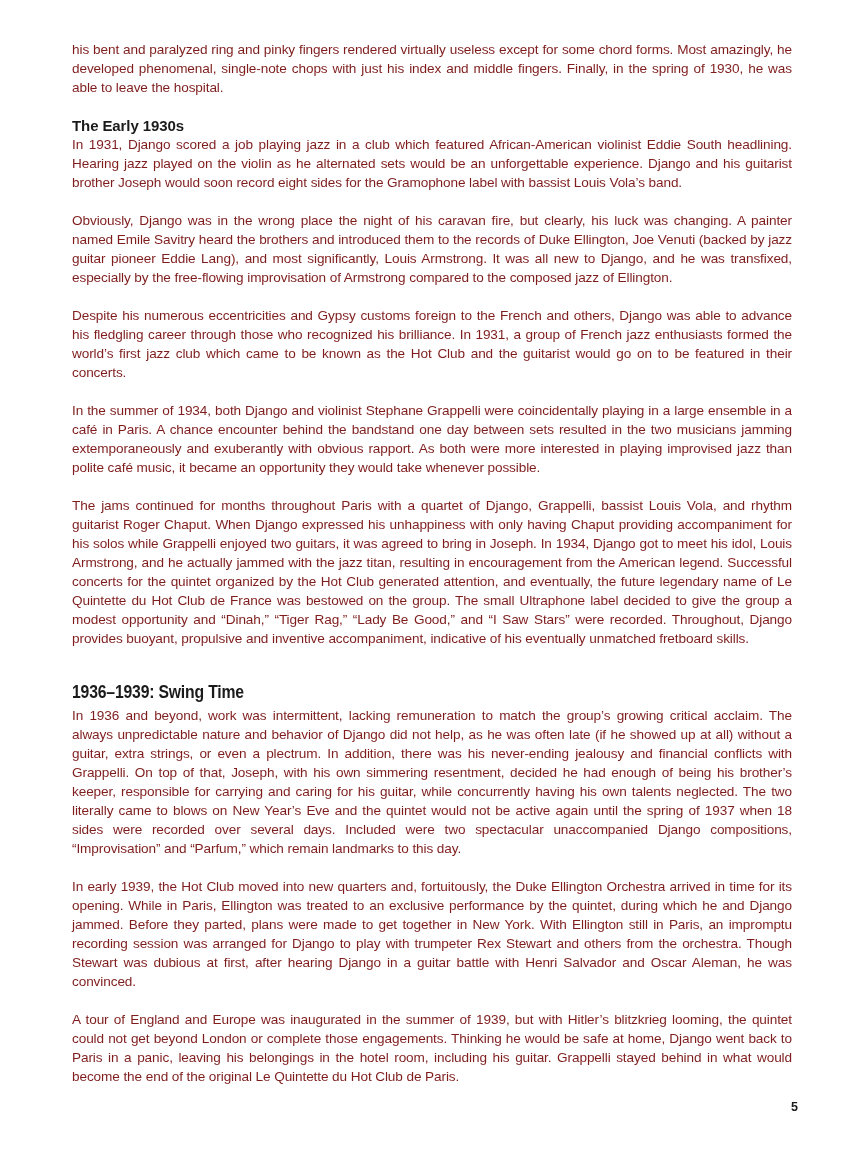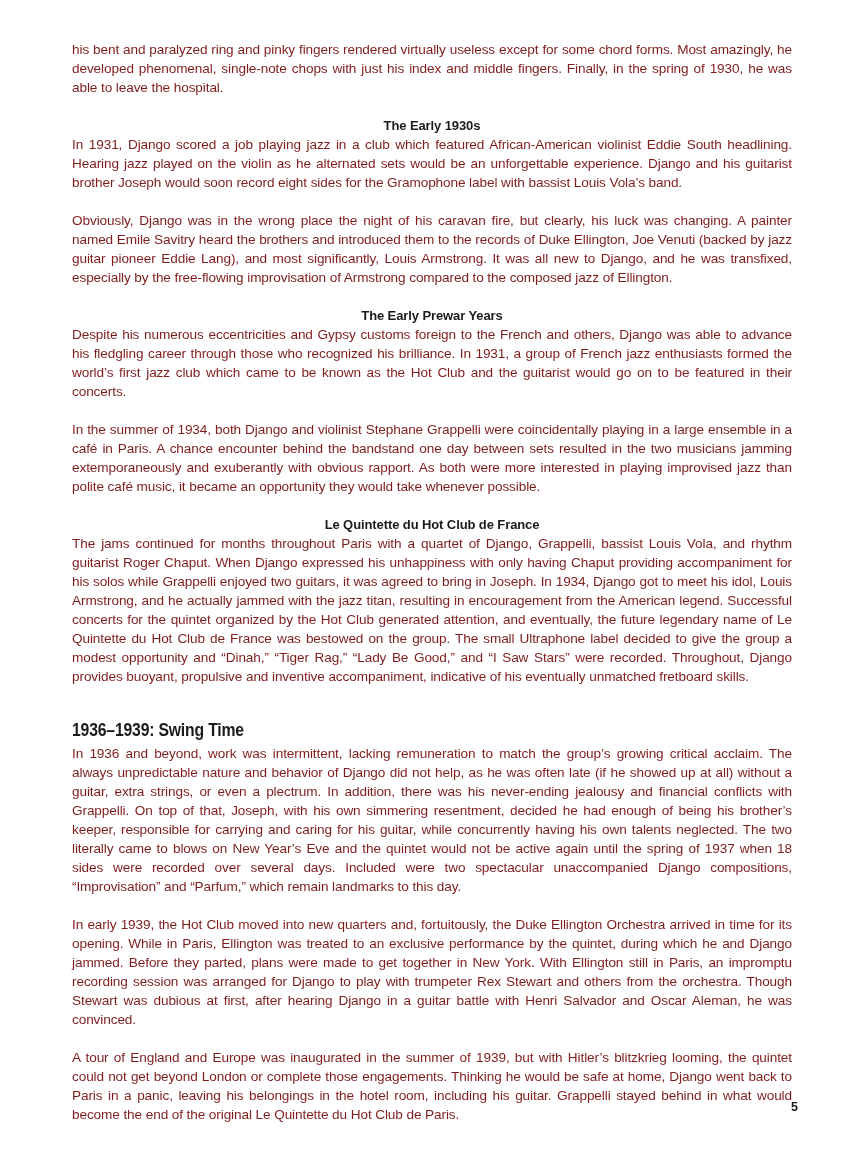--- a/index.html
+++ b/index.html
@@ -25,28 +25,28 @@
   }
   .body-text {
     font-size: 13.6px;
     line-height: 19px;
     letter-spacing: -0.1px;
     text-align: justify;
     color: #7f1d1d;
   }
   p.body-text { margin-bottom: 19px; }
   h2.sub-heading {
-    font-size: 13px;
+    font-size: 15px;
     line-height: 19px;
     font-weight: bold;
     color: #1c1b1b;
     letter-spacing: -0.1px;
     margin-top: 0;
     margin-bottom: 0;
-    text-align: center;
+    text-align: left;
   }
   h1.section-heading {
     font-size: 17.5px;
     line-height: 22px;
     font-weight: bold;
     color: #1c1b1b;
     letter-spacing: -0.2px;
     margin-top: 33px;
     margin-bottom: 3px;
     transform: scaleX(0.9);
@@ -68,26 +68,24 @@
 <div class="page">
   <div class="content">
 
     <p class="body-text">his bent and paralyzed ring and pinky fingers rendered virtually useless except for some chord forms. Most amazingly, he developed phenomenal, single-note chops with just his index and middle fingers. Finally, in the spring of 1930, he was able to leave the hospital.</p>
 
     <h2 class="sub-heading">The Early 1930s</h2>
     <p class="body-text">In 1931, Django scored a job playing jazz in a club which featured African-American violinist Eddie South headlining. Hearing jazz played on the violin as he alternated sets would be an unforgettable experience. Django and his guitarist brother Joseph would soon record eight sides for the Gramophone label with bassist Louis Vola’s band.</p>
 
     <p class="body-text">Obviously, Django was in the wrong place the night of his caravan fire, but clearly, his luck was changing. A painter named Emile Savitry heard the brothers and introduced them to the records of Duke Ellington, Joe Venuti (backed by jazz guitar pioneer Eddie Lang), and most significantly, Louis Armstrong. It was all new to Django, and he was transfixed, especially by the free-flowing improvisation of Armstrong compared to the composed jazz of Ellington.</p>
 
-    <h2 class="sub-heading">The Early Prewar Years</h2>
     <p class="body-text">Despite his numerous eccentricities and Gypsy customs foreign to the French and others, Django was able to advance his fledgling career through those who recognized his brilliance. In 1931, a group of French jazz enthusiasts formed the world’s first jazz club which came to be known as the Hot Club and the guitarist would go on to be featured in their concerts.</p>
 
     <p class="body-text">In the summer of 1934, both Django and violinist Stephane Grappelli were coincidentally playing in a large ensemble in a café in Paris. A chance encounter behind the bandstand one day between sets resulted in the two musicians jamming extemporaneously and exuberantly with obvious rapport. As both were more interested in playing improvised jazz than polite café music, it became an opportunity they would take whenever possible.</p>
 
-    <h2 class="sub-heading">Le Quintette du Hot Club de France</h2>
     <p class="body-text">The jams continued for months throughout Paris with a quartet of Django, Grappelli, bassist Louis Vola, and rhythm guitarist Roger Chaput. When Django expressed his unhappiness with only having Chaput providing accompaniment for his solos while Grappelli enjoyed two guitars, it was agreed to bring in Joseph. In 1934, Django got to meet his idol, Louis Armstrong, and he actually jammed with the jazz titan, resulting in encouragement from the American legend. Successful concerts for the quintet organized by the Hot Club generated attention, and eventually, the future legendary name of Le Quintette du Hot Club de France was bestowed on the group. The small Ultraphone label decided to give the group a modest opportunity and “Dinah,” “Tiger Rag,” “Lady Be Good,” and “I Saw Stars” were recorded. Throughout, Django provides buoyant, propulsive and inventive accompaniment, indicative of his eventually unmatched fretboard skills.</p>
 
     <h1 class="section-heading">1936–1939: Swing Time</h1>
     <p class="body-text">In 1936 and beyond, work was intermittent, lacking remuneration to match the group’s growing critical acclaim. The always unpredictable nature and behavior of Django did not help, as he was often late (if he showed up at all) without a guitar, extra strings, or even a plectrum. In addition, there was his never-ending jealousy and financial conflicts with Grappelli. On top of that, Joseph, with his own simmering resentment, decided he had enough of being his brother’s keeper, responsible for carrying and caring for his guitar, while concurrently having his own talents neglected. The two literally came to blows on New Year’s Eve and the quintet would not be active again until the spring of 1937 when 18 sides were recorded over several days. Included were two spectacular unaccompanied Django compositions, “Improvisation” and “Parfum,” which remain landmarks to this day.</p>
 
     <p class="body-text">In early 1939, the Hot Club moved into new quarters and, fortuitously, the Duke Ellington Orchestra arrived in time for its opening. While in Paris, Ellington was treated to an exclusive performance by the quintet, during which he and Django jammed. Before they parted, plans were made to get together in New York. With Ellington still in Paris, an impromptu recording session was arranged for Django to play with trumpeter Rex Stewart and others from the orchestra. Though Stewart was dubious at first, after hearing Django in a guitar battle with Henri Salvador and Oscar Aleman, he was convinced.</p>
 
     <p class="body-text">A tour of England and Europe was inaugurated in the summer of 1939, but with Hitler’s blitzkrieg looming, the quintet could not get beyond London or complete those engagements. Thinking he would be safe at home, Django went back to Paris in a panic, leaving his belongings in the hotel room, including his guitar. Grappelli stayed behind in what would become the end of the original Le Quintette du Hot Club de Paris.</p>
 
   </div>

